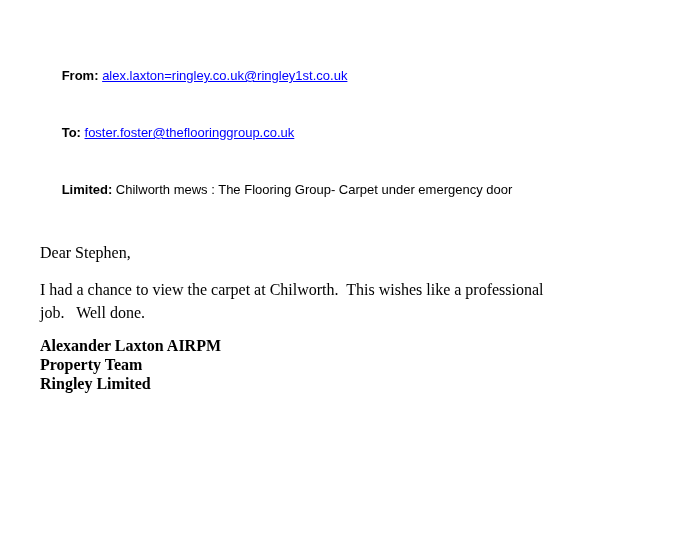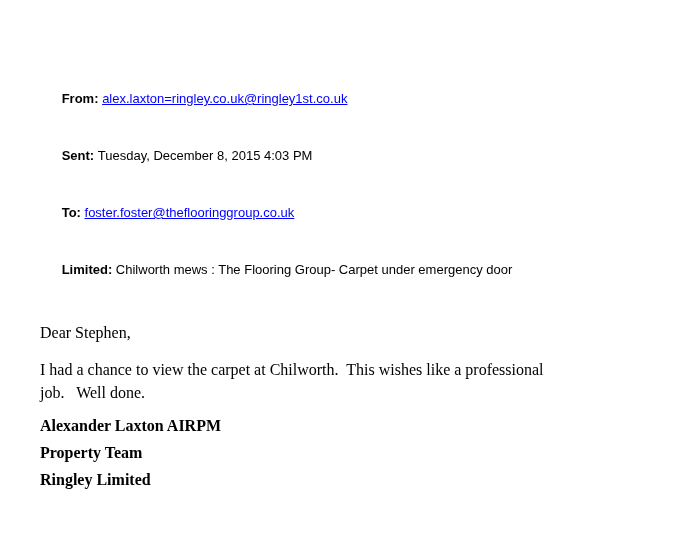--- a/index.html
+++ b/index.html
@@ -11,21 +11,21 @@
     width: 689px;
     height: 538px;
     overflow: hidden;
     color: #000000;
     font-family: "Liberation Sans", sans-serif;
   }
   .page {
     box-sizing: border-box;
     width: 588px;
     height: 538px;
-    padding: 70px 30px 0 40px;
+    padding: 47px 30px 0 40px;
   }
   .hline {
     font-size: 13px;
     line-height: 19px;
     white-space: pre-wrap;
   }
   .b { font-weight: bold; }
   .link {
     color: #0000ff;
     text-decoration: underline;
@@ -44,33 +44,30 @@
     white-space: pre-wrap;
   }
   .closing { margin-top: 12px; }
   .signature {
     margin-top: 12px;
     font-family: "Liberation Serif", serif;
     font-size: 16px;
     font-weight: bold;
     line-height: 19px;
   }
-  .sig-line { white-space: pre-wrap; margin-top: 8px; }
+  .sig-line { white-space: pre-wrap; }
 </style>
 </head>
 <body>
 
 <div class="page">
 
   <div class="header">
     <div class="hline">
       <span class="b">From: </span><a class="link">alex.laxton=ringley.co.uk@ringley1st.co.uk</a>
-    </div>
-    <div class="hline">
-      <span class="b">Sent: </span><span>Tuesday, December 8, 2015 4:03 PM</span>
     </div>
     <div class="hline">
       <span class="b">To: </span><a class="link">foster.foster@theflooringgroup.co.uk</a>
     </div>
     <div class="hline">
       <span class="b">Limited: </span><span>Chilworth mews : The Flooring Group- Carpet under emergency door</span>
     </div>
   </div>
 
   <div class="body-text">

